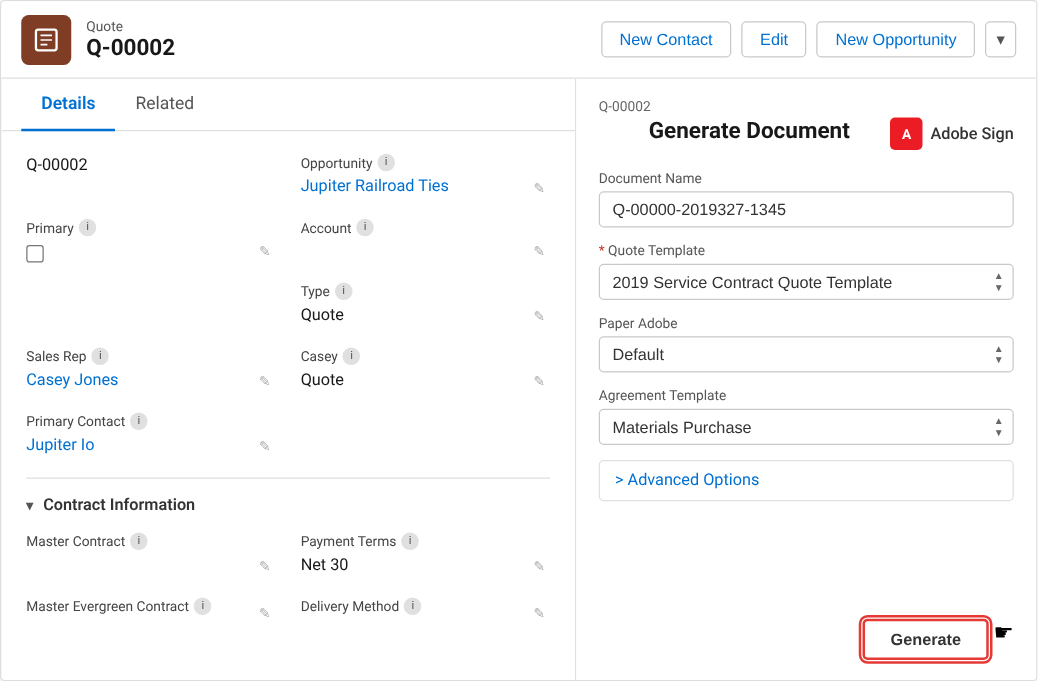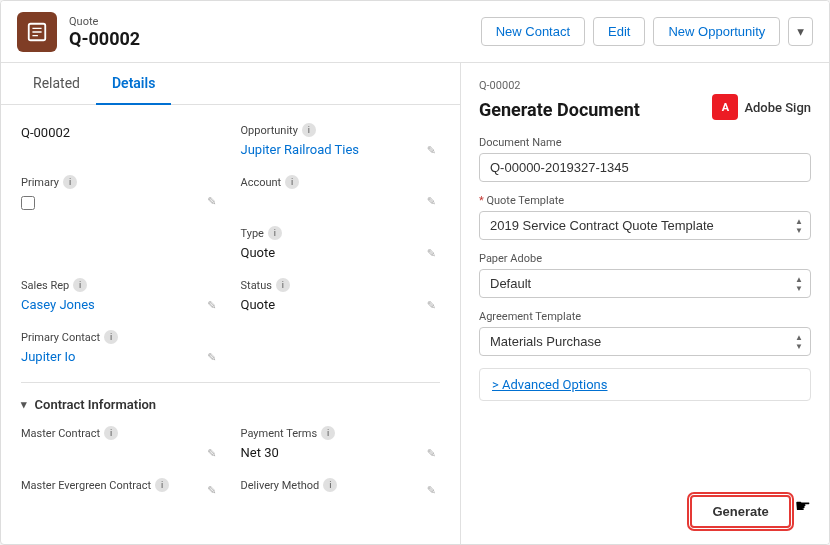--- a/index.html
+++ b/index.html
@@ -208,23 +208,24 @@
       overflow-y: auto;
       background: #fff;
     }
     .panel-id {
       font-size: 11px;
       color: #666;
       margin-bottom: 2px;
     }
     .panel-title-row {
       display: flex;
-      align-items: flex-end;
+      align-items: flex-start;
       justify-content: space-between;
       margin-bottom: 16px;
+      margin-left: 40px;
     }
     .panel-title {
       font-size: 18px;
       font-weight: 700;
       color: #181818;
     }
     .adobe-sign-badge {
       display: flex;
       align-items: center;
       gap: 6px;
@@ -300,21 +301,20 @@
       border: 1px solid #e0e0e0;
       border-radius: 4px;
       padding: 8px 12px;
       font-size: 13px;
       color: #0070d2;
       cursor: pointer;
       display: flex;
       align-items: center;
       gap: 6px;
       margin-bottom: 8px;
-      text-decoration: underline;
     }
     .generate-row {
       display: flex;
       justify-content: flex-end;
       margin-top: auto;
     }
     .btn-generate {
       padding: 7px 20px;
       font-size: 13px;
       font-weight: 600;
@@ -357,22 +357,22 @@
       <button class="btn">Edit</button>
       <button class="btn">New Opportunity</button>
       <button class="btn-dropdown">▾</button>
     </div>
   </div>
 
   <div class="body">
 
     <div class="left-panel">
       <div class="tabs">
+        <div class="tab active">Details</div>
         <div class="tab">Related</div>
-        <div class="tab active">Details</div>
       </div>
       <div class="form-area">
 
         <div class="form-row">
           <div class="form-field">
             <span class="field-value">Q-00002</span>
           </div>
           <div class="form-field">
             <span class="field-label">
               <span>Opportunity</span>
@@ -419,21 +419,21 @@
           <div class="form-field">
             <span class="field-label">
               <span>Sales Rep</span>
               <span class="info-icon">i</span>
             </span>
             <a class="field-value link">Casey Jones</a>
             <span class="edit-icon">✎</span>
           </div>
           <div class="form-field">
             <span class="field-label">
-              <span>Status</span>
+              <span>Casey</span>
               <span class="info-icon">i</span>
             </span>
             <span class="field-value">Quote</span>
             <span class="edit-icon">✎</span>
           </div>
         </div>
 
         <div class="form-row">
           <div class="form-field">
             <span class="field-label">

